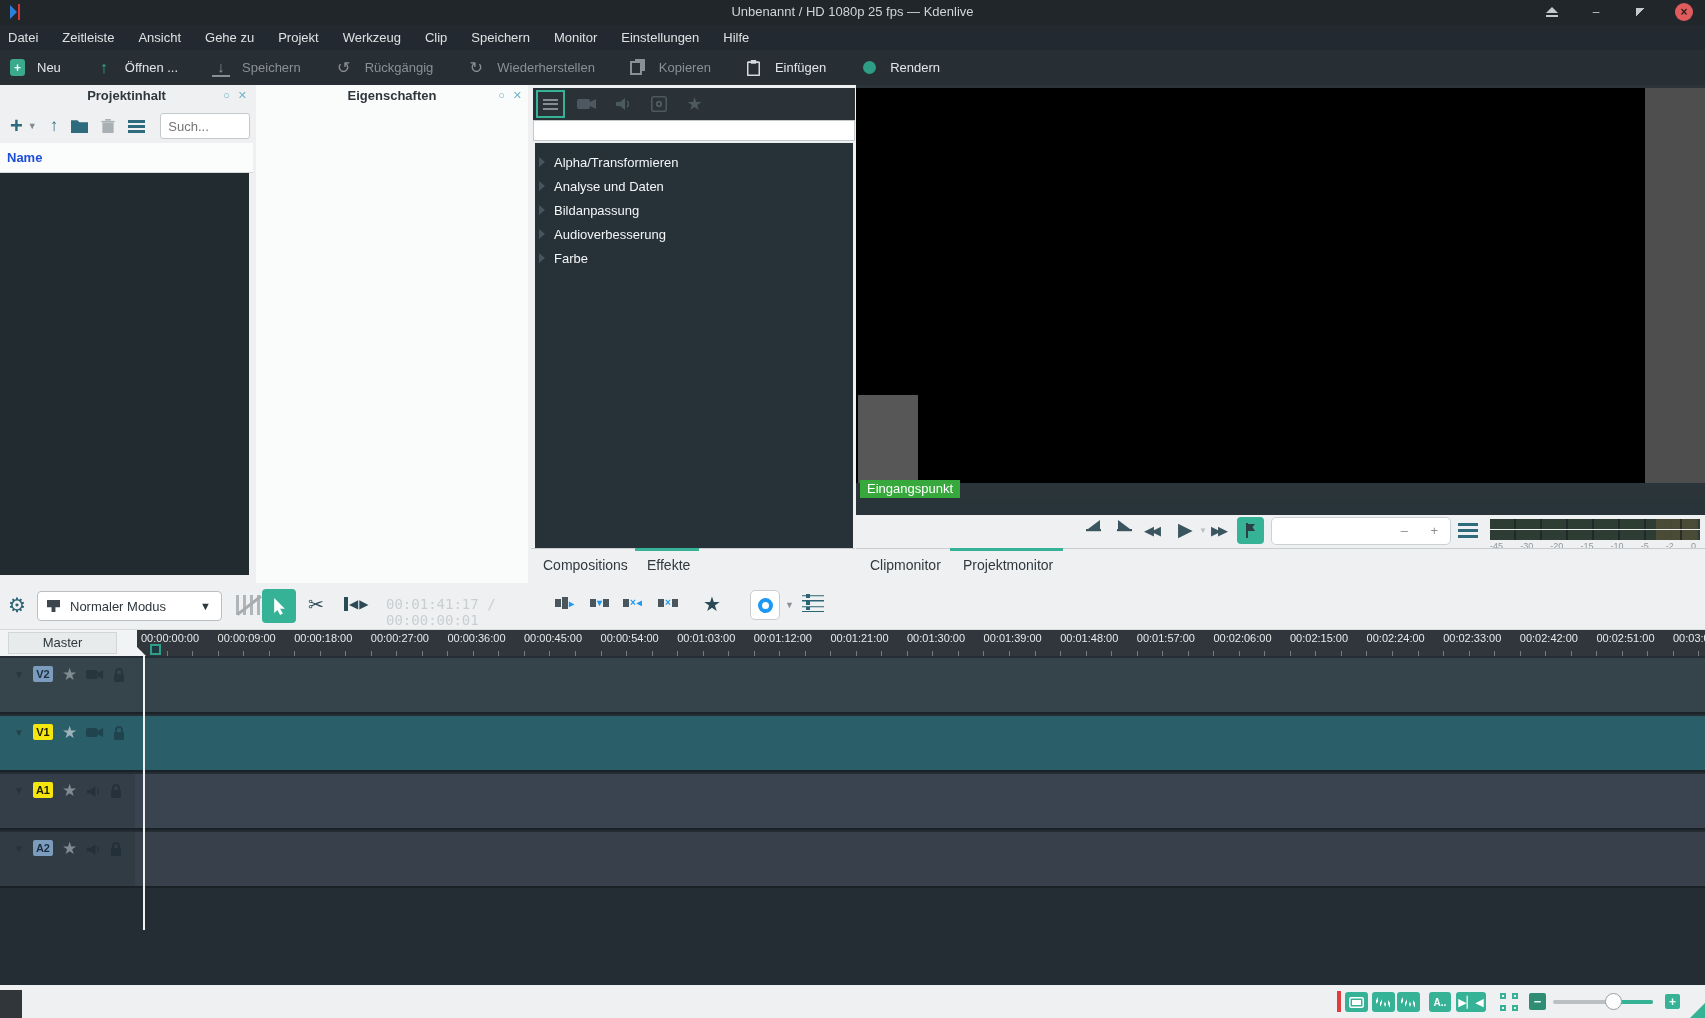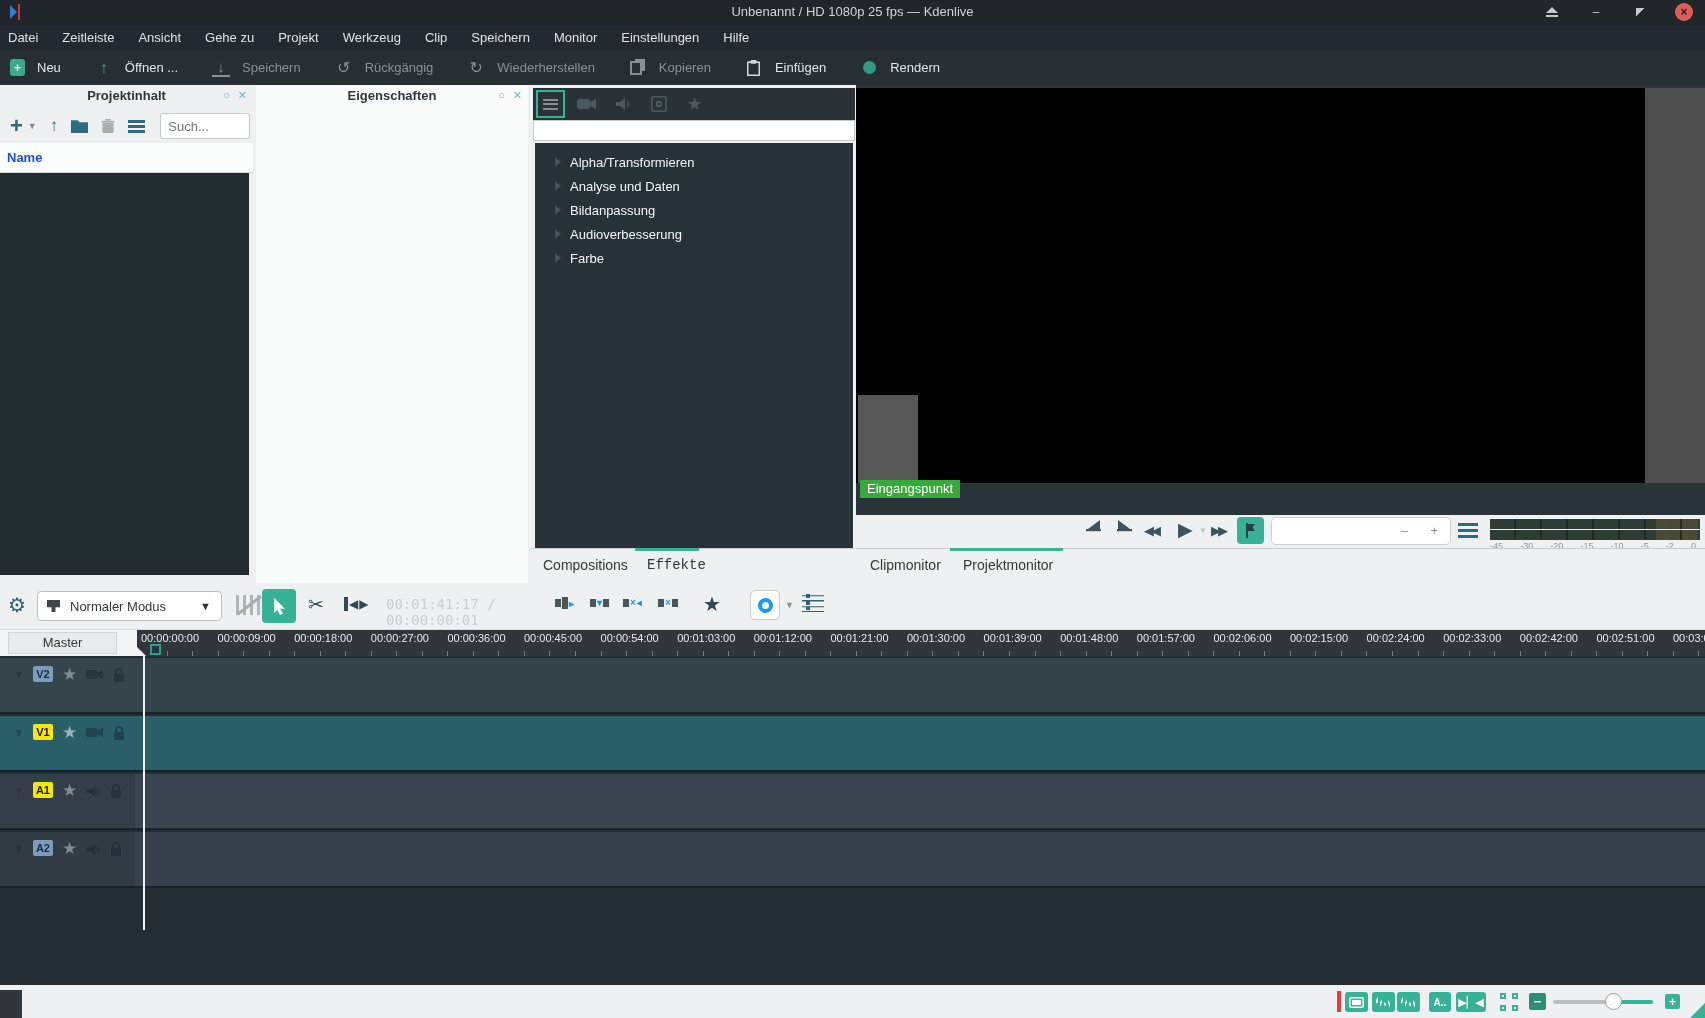--- a/index.html
+++ b/index.html
@@ -73,21 +73,21 @@
   
   .panel-effects{left:531px;width:324px;}
   .fx-toolbar{position:absolute;left:2px;top:3px;width:322px;height:32px;background:#2a3137;display:flex;align-items:center;gap:7px;padding-left:3px;}
   .fxbtn{width:29px;height:28px;display:flex;align-items:center;justify-content:center;color:#4d5960;}
   .fxbtn.sel{border:2px solid var(--accent);color:#828d94;}
   .fxbtn svg{fill:#4d5960;}
   .fx-listicon{width:15px;height:11px;background:repeating-linear-gradient(currentColor 0 2px,transparent 2px 4.5px);}
   .fx-star{font-size:18px;}
   .fx-search{position:absolute;left:2px;top:35px;width:322px;height:21px;border:1px solid #c3c8cb;background:#fff;font-family:"Liberation Sans",sans-serif;}
   .fx-list{position:absolute;left:4px;top:58px;width:318px;height:405px;background:#263238;color:#f4f6f7;padding-top:7px;}
-  .fx-row{height:24px;display:flex;align-items:center;gap:9px;padding-left:20px;font-size:13px;}
+  .fx-row{height:24px;display:flex;align-items:center;gap:9px;padding-left:4px;font-size:13px;}
   .fx-tri{width:0;height:0;border-left:6px solid #46545c;border-top:5px solid transparent;border-bottom:5px solid transparent;}
   .tabsrow{position:absolute;left:0;bottom:0;width:100%;height:35px;border-top:1px solid #c9cdcf;background:#eff0f1;color:#30393f;font-size:14px;}
   .tabsrow .tab{position:absolute;top:8px;}
   .tab-underline{position:absolute;top:-1px;height:3px;background:var(--accent);}
 
   
   .panel-monitor{left:856px;width:849px;background:#2a3439;}
   .mon-video{position:absolute;left:0;top:3px;width:789px;height:395px;background:#000;}
   .mon-right-gray{position:absolute;left:789px;top:3px;width:60px;height:395px;background:#4e4e4e;}
   .mon-gray-sq{position:absolute;left:2px;top:310px;width:60px;height:88px;background:#575757;}
@@ -354,21 +354,21 @@
           <span>Audioverbesserung</span>
         </div>
       <div class="fx-row">
           <span class="fx-tri"></span>
           <span>Farbe</span>
         </div>
     </div>
     <div class="tabsrow">
       <span class="tab-underline" style="left:104px;width:64px;"></span>
       <span class="tab" style="left:12px;">Compositions</span>
-      <span class="tab" style="left:116px;font-family:Liberation Mono, monospace;">Effekte</span>
+      <span class="tab" style="left:116px;">Effekte</span>
     </div>
   </div>
 
   <div class="panel panel-monitor">
     <div class="mon-video"></div>
     <div class="mon-right-gray"></div>
     <div class="mon-gray-sq"></div>
     <div class="mon-overlay">Eingangspunkt</div>
     <div class="mon-seek"></div>
     <div class="mon-transport">

